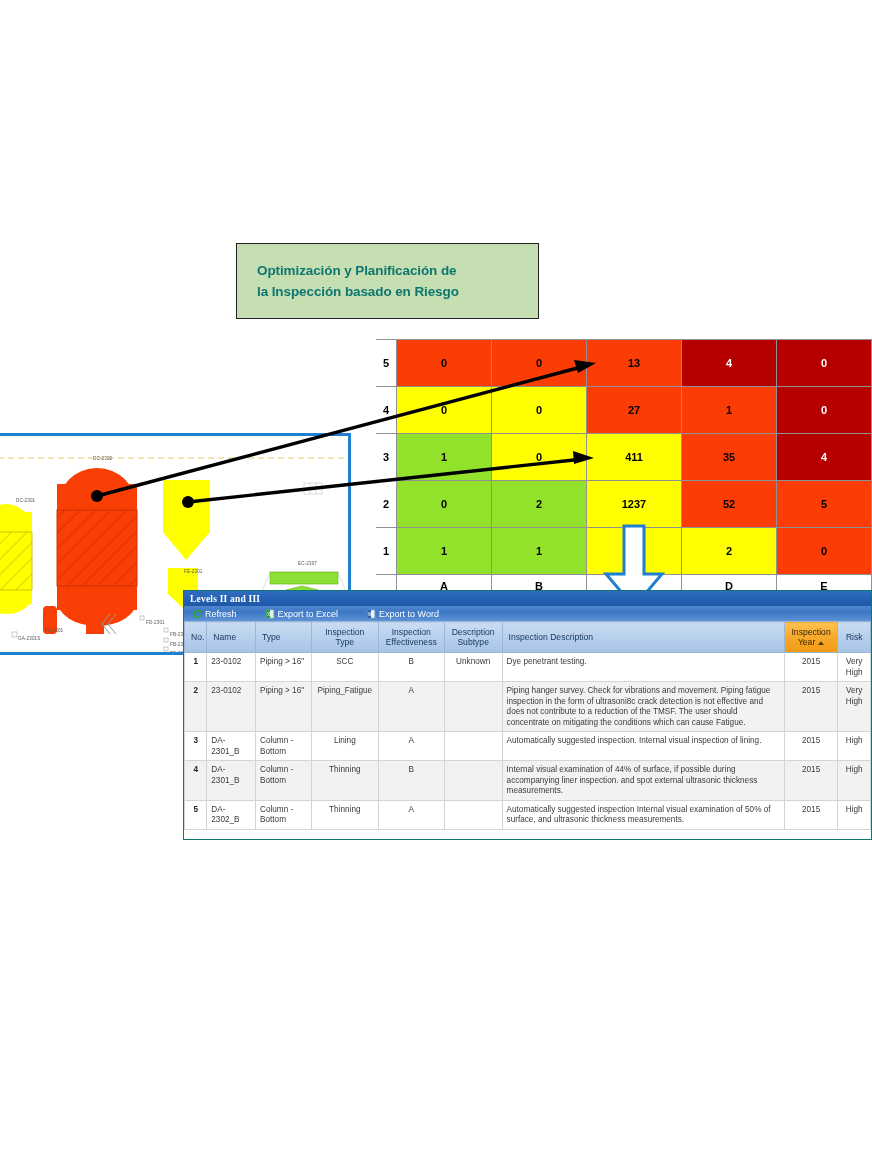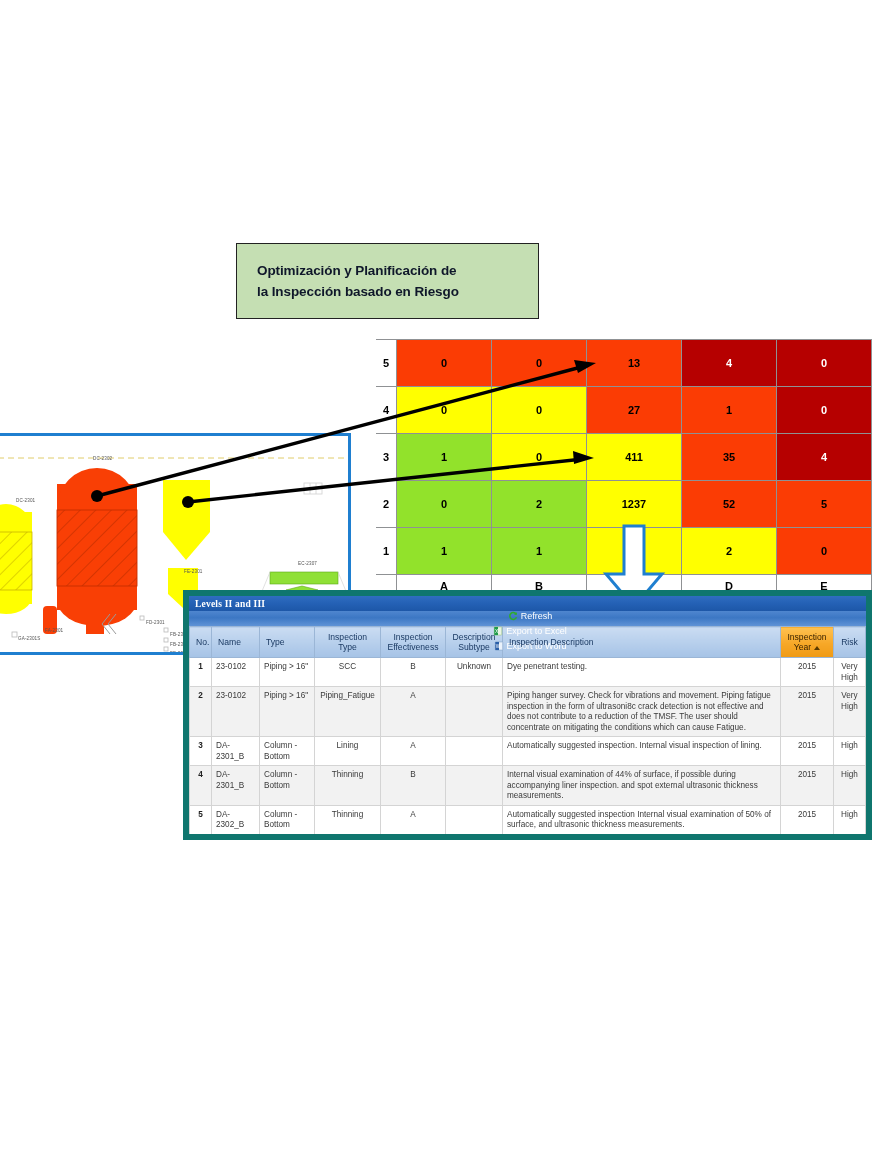--- a/index.html
+++ b/index.html
@@ -27,21 +27,21 @@
     box-sizing: border-box;
     display: flex;
     flex-direction: column;
     justify-content: center;
     padding: 0 20px;
     box-sizing: border-box;
   }
   #title-box .tline {
     font-size: 13.5px;
     font-weight: bold;
-    color: #0f172a;
+    color: #0f766e;
     line-height: 21px;
     letter-spacing: -0.1px;
   }
 
   
   #diagram-panel {
     position: absolute;
     left: -5px;
     top: 433px;
     width: 356px;
@@ -122,21 +122,21 @@
   }
 
   
   #grid-window {
     position: absolute;
     left: 183px;
     top: 590px;
     width: 689px;
     height: 250px;
     background: #ffffff;
-    border: 6px solid #0f766e;
+    border: 1px solid #0f766e;
     box-sizing: border-box;
     overflow: hidden;
   }
   #grid-titlebar {
     height: 15px;
     background: linear-gradient(to bottom, #2f6dc0 0%, #2461b5 50%, #1d57a8 100%);
     color: #ffffff;
     font-size: 9.5px;
     font-weight: bold;
     font-family: "Liberation Serif", serif;
@@ -144,22 +144,21 @@
     align-items: center;
     padding-left: 6px;
     letter-spacing: 0.2px;
   }
   #grid-toolbar {
     height: 15px;
     background: linear-gradient(to bottom, #4f86cf 0%, #3c77c4 45%, #5f93d6 100%);
     display: flex;
     align-items: center;
     padding-left: 5px;
-    gap: 5px;
-    flex-direction: column;
+    gap: 22px;
   }
   .tb-item {
     display: flex;
     align-items: center;
     gap: 3px;
     color: #ffffff;
     font-size: 9px;
     font-family: "Liberation Sans", sans-serif;
     padding: 0 3px;
     cursor: pointer;

